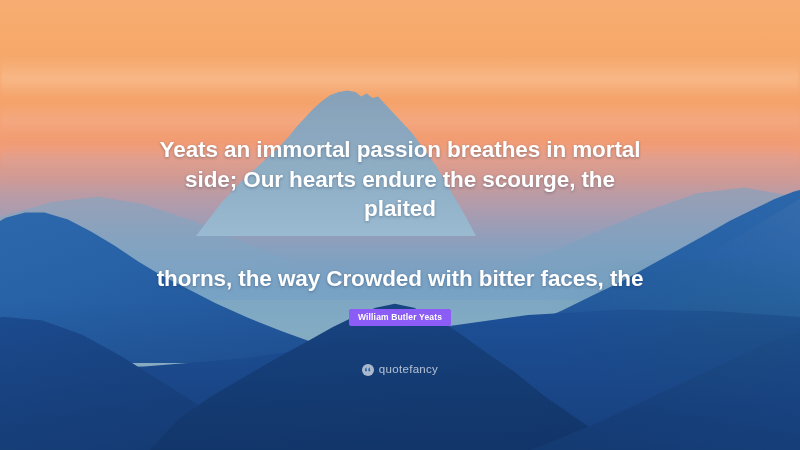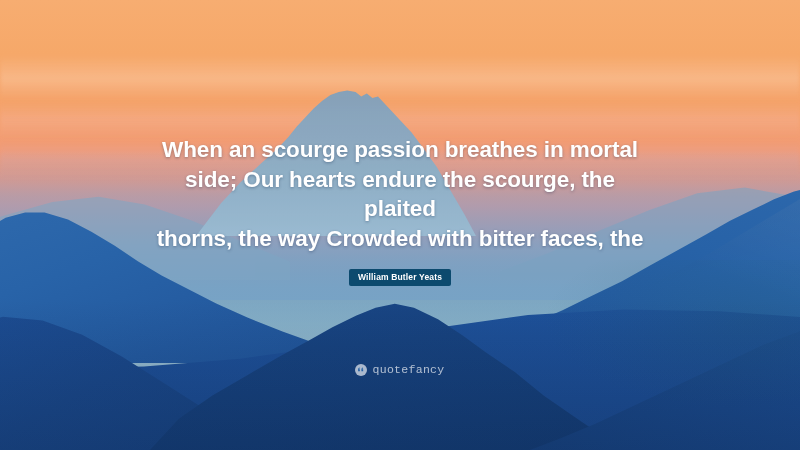--- a/index.html
+++ b/index.html
@@ -238,21 +238,21 @@
     text-align: center;
     color: #ffffff;
     font-size: 22.5px;
     line-height: 29.5px;
     font-weight: bold;
     letter-spacing: -0.1px;
     text-shadow: 0 1px 3px rgba(20,45,80,0.38);
   }
   .author-badge {
     margin-top: 16px;
-    background: #0c4a6e;
+    background: #8b5cf6;
     color: #ffffff;
     font-size: 8.5px;
     font-weight: bold;
     letter-spacing: 0.15px;
     padding: 4px 9px 4px 9px;
     border-radius: 2px;
     white-space: nowrap;
     line-height: 1;
   }
 
@@ -277,21 +277,20 @@
     align-items: center;
     justify-content: center;
     flex: 0 0 auto;
   }
   .wm-icon svg { display: block; }
   .wm-text {
     color: rgba(255,255,255,0.86);
     font-size: 11.5px;
     letter-spacing: 0.3px;
     line-height: 1;
-    font-family: Liberation Mono, monospace;
   }
 </style>
 </head>
 <body>
 
 <div id="poster">
 
   <div class="sky"></div>
   <div class="cloud-bands"></div>
   <div class="haze"></div>
@@ -308,23 +307,23 @@
   <div class="fg-basin"></div>
   <div class="fg-peak-left"></div>
   <div class="fg-peak-center"></div>
   <div class="fg-peak-right"></div>
   <div class="fg-green-tint"></div>
   <div class="fg-shade"></div>
 
   <div class="content">
 
     <div class="quote">
-      <span style="display: block;">When an scourge passion breathes in mortal</span>
+      <span style="display: block;">Yeats an immortal passion breathes in mortal</span>
       <span style="display: block;">side; Our hearts endure the scourge, the plaited</span>
-      <span style="display: block;">thorns, the way Crowded with bitter faces, the</span>
+      <span style="display: block; margin-top: 40px;">thorns, the way Crowded with bitter faces, the</span>
     </div>
 
     <div class="author-badge">William Butler Yeats</div>
 
   </div>
 
   <div class="watermark">
     <span class="wm-icon">
       <svg width="8" height="8" viewBox="0 0 8 8" aria-hidden="true">
         <path d="M1.1 5.2V3.5c0-1.0 0.55-1.75 1.5-2.0l0.25 0.7c-0.5 0.2-0.75 0.55-0.75 1.0h0.75v2.0H1.1z

